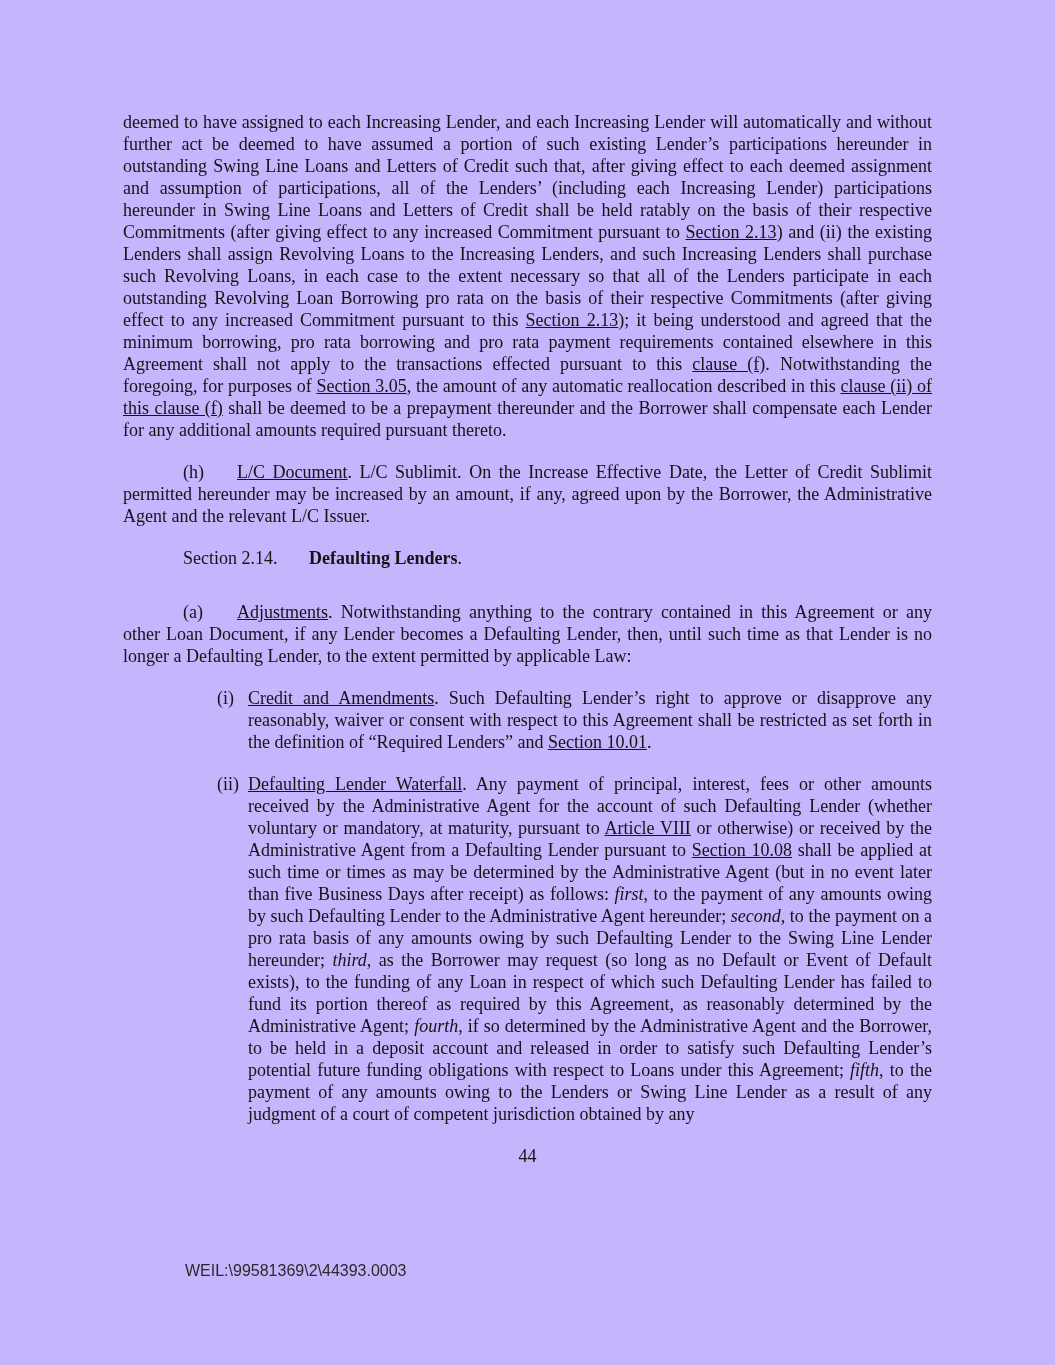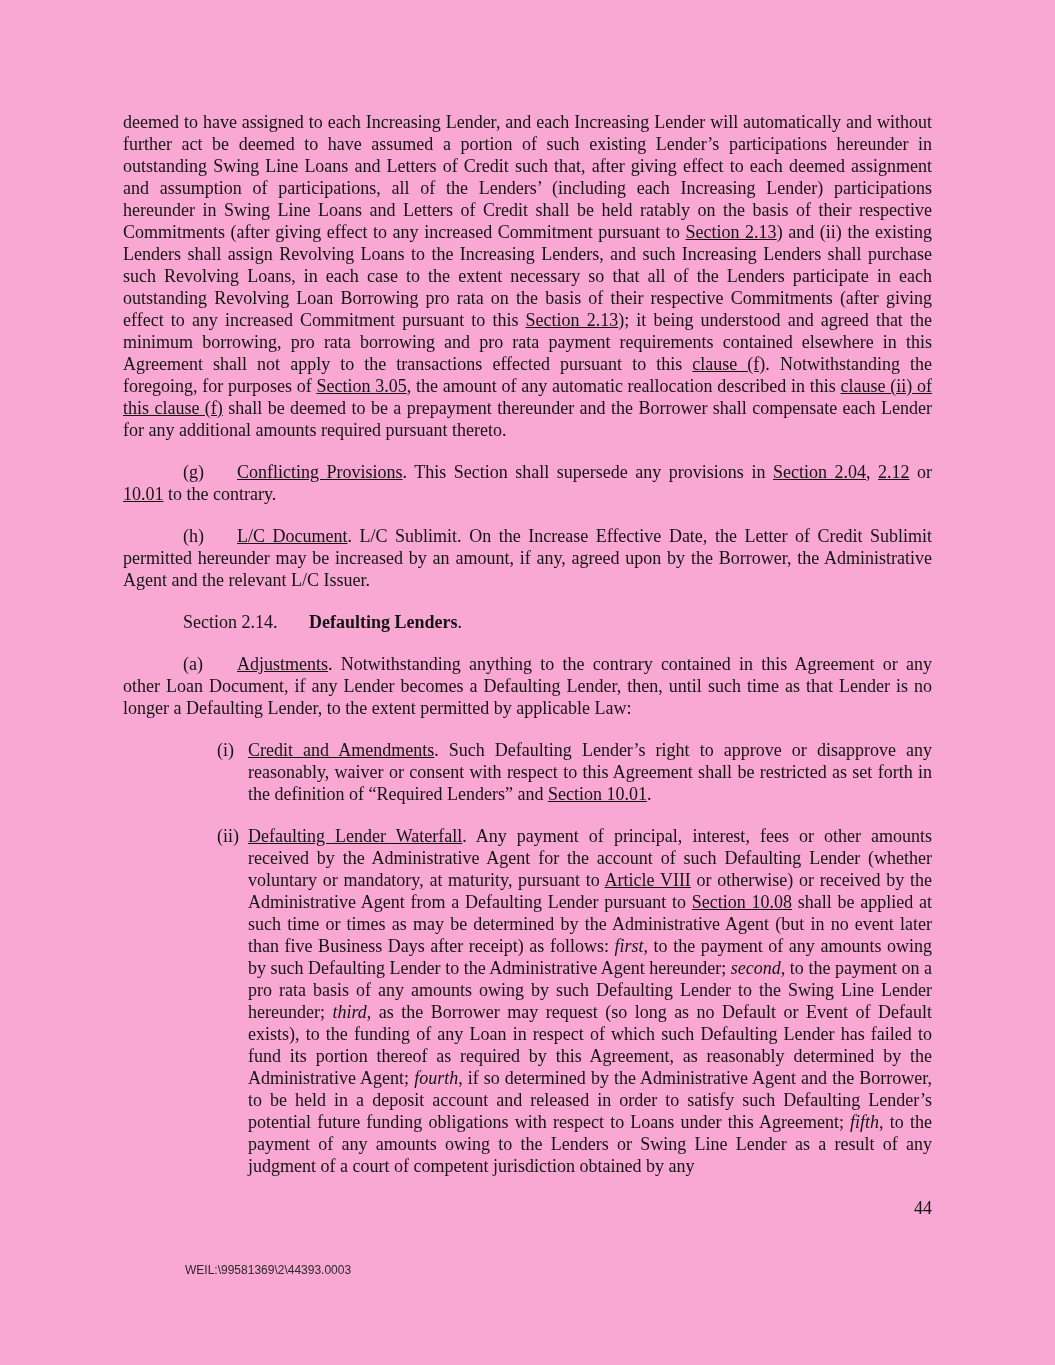--- a/index.html
+++ b/index.html
@@ -1,60 +1,59 @@
 <!DOCTYPE html>
 <html><head>
 <meta charset="utf-8">
 <style>
   * { margin: 0; padding: 0; box-sizing: border-box; }
   html, body { background: #ffffff; }
   .page {
     position: relative;
     width: 1055px;
     height: 1365px;
-    background: #f9a8d4;
+    background: #c4b5fd;
     font-family: "Liberation Serif", serif;
     font-size: 18px;
     line-height: 22px;
     color: #141414;
     overflow: hidden;
   }
   .content {
     position: absolute;
     left: 123px;
     top: 111px;
     width: 809px;
   }
   .para { text-align: justify; margin-bottom: 20px; }
   .para.indent { text-indent: 60px; }
   .para.sub { padding-left: 125px; text-indent: -31px; }
-  .para.heading { margin-bottom: 20px; }
+  .para.heading { margin-bottom: 32px; }
   .marker { display: inline-block; text-indent: 0; }
   .u { text-decoration: underline; }
   .i { font-style: italic; margin-top: 37px; }
   .b { font-weight: bold; }
-  .page-number { text-align: right; }
+  .page-number { text-align: center; }
   .footer {
     position: absolute;
     left: 185px;
     top: 1263px;
     font-family: "Liberation Sans", sans-serif;
-    font-size: 12px;
+    font-size: 16px;
     line-height: 15px;
     color: #2a2a2a;
   }
 </style>
 </head>
 <body>
 
 <div class="page">
   <div class="content">
 
     <div class="para "><span>deemed to have assigned to each Increasing Lender, and each Increasing Lender will automatically and without further act be deemed to have assumed a portion of such existing Lender’s participations hereunder in outstanding Swing Line Loans and Letters of Credit such that, after giving effect to each deemed assignment and assumption of participations, all of the Lenders’ (including each Increasing Lender) participations hereunder in Swing Line Loans and Letters of Credit shall be held ratably on the basis of their respective Commitments (after giving effect to any increased Commitment pursuant to </span><span class="u">Section 2.13</span><span>) and (ii) the existing Lenders shall assign Revolving Loans to the Increasing Lenders, and such Increasing Lenders shall purchase such Revolving Loans, in each case to the extent necessary so that all of the Lenders participate in each outstanding Revolving Loan Borrowing pro rata on the basis of their respective Commitments (after giving effect to any increased Commitment pursuant to this </span><span class="u">Section 2.13</span><span>); it being understood and agreed that the minimum borrowing, pro rata borrowing and pro rata payment requirements contained elsewhere in this Agreement shall not apply to the transactions effected pursuant to this </span><span class="u">clause (f)</span><span>. Notwithstanding the foregoing, for purposes of </span><span class="u">Section 3.05</span><span>, the amount of any automatic reallocation described in this </span><span class="u">clause (ii) of this clause (f)</span><span> shall be deemed to be a prepayment thereunder and the Borrower shall compensate each Lender for any additional amounts required pursuant thereto.</span></div>
-      <div class="para indent"><span class="marker" style="width: 54px;">(g)</span><span class="u">Conflicting Provisions</span><span>. This Section shall supersede any provisions in </span><span class="u">Section 2.04</span><span>, </span><span class="u">2.12</span><span> or </span><span class="u">10.01</span><span> to the contrary.</span></div>
       <div class="para indent"><span class="marker" style="width: 54px;">(h)</span><span class="u">L/C Document</span><span>. L/C Sublimit. On the Increase Effective Date, the Letter of Credit Sublimit permitted hereunder may be increased by an amount, if any, agreed upon by the Borrower, the Administrative Agent and the relevant L/C Issuer.</span></div>
       <div class="para indent heading"><span class="marker" style="width: 126px;">Section 2.14.</span><span class="b">Defaulting Lenders</span><span>.</span></div>
       <div class="para indent"><span class="marker" style="width: 54px;">(a)</span><span class="u">Adjustments</span><span>. Notwithstanding anything to the contrary contained in this Agreement or any other Loan Document, if any Lender becomes a Defaulting Lender, then, until such time as that Lender is no longer a Defaulting Lender, to the extent permitted by applicable Law:</span></div>
       <div class="para sub"><span class="marker" style="width: 31px;">(i)</span><span class="u">Credit and Amendments</span><span>. Such Defaulting Lender’s right to approve or disapprove any reasonably, waiver or consent with respect to this Agreement shall be restricted as set forth in the definition of “Required Lenders” and </span><span class="u">Section 10.01</span><span>.</span></div>
       <div class="para sub"><span class="marker" style="width: 31px;">(ii)</span><span class="u">Defaulting Lender Waterfall</span><span>. Any payment of principal, interest, fees or other amounts received by the Administrative Agent for the account of such Defaulting Lender (whether voluntary or mandatory, at maturity, pursuant to </span><span class="u">Article VIII</span><span> or otherwise) or received by the Administrative Agent from a Defaulting Lender pursuant to </span><span class="u">Section 10.08</span><span> shall be applied at such time or times as may be determined by the Administrative Agent (but in no event later than five Business Days after receipt) as follows: </span><span class="i">first</span><span>, to the payment of any amounts owing by such Defaulting Lender to the Administrative Agent hereunder; </span><span class="i">second</span><span>, to the payment on a pro rata basis of any amounts owing by such Defaulting Lender to the Swing Line Lender hereunder; </span><span class="i">third</span><span>, as the Borrower may request (so long as no Default or Event of Default exists), to the funding of any Loan in respect of which such Defaulting Lender has failed to fund its portion thereof as required by this Agreement, as reasonably determined by the Administrative Agent; </span><span class="i">fourth</span><span>, if so determined by the Administrative Agent and the Borrower, to be held in a deposit account and released in order to satisfy such Defaulting Lender’s potential future funding obligations with respect to Loans under this Agreement; </span><span class="i">fifth</span><span>, to the payment of any amounts owing to the Lenders or Swing Line Lender as a result of any judgment of a court of competent jurisdiction obtained by any</span></div>
       <div class="page-number">44</div>
   </div>
   <div class="footer">WEIL:\99581369\2\44393.0003</div>
 </div>
 

